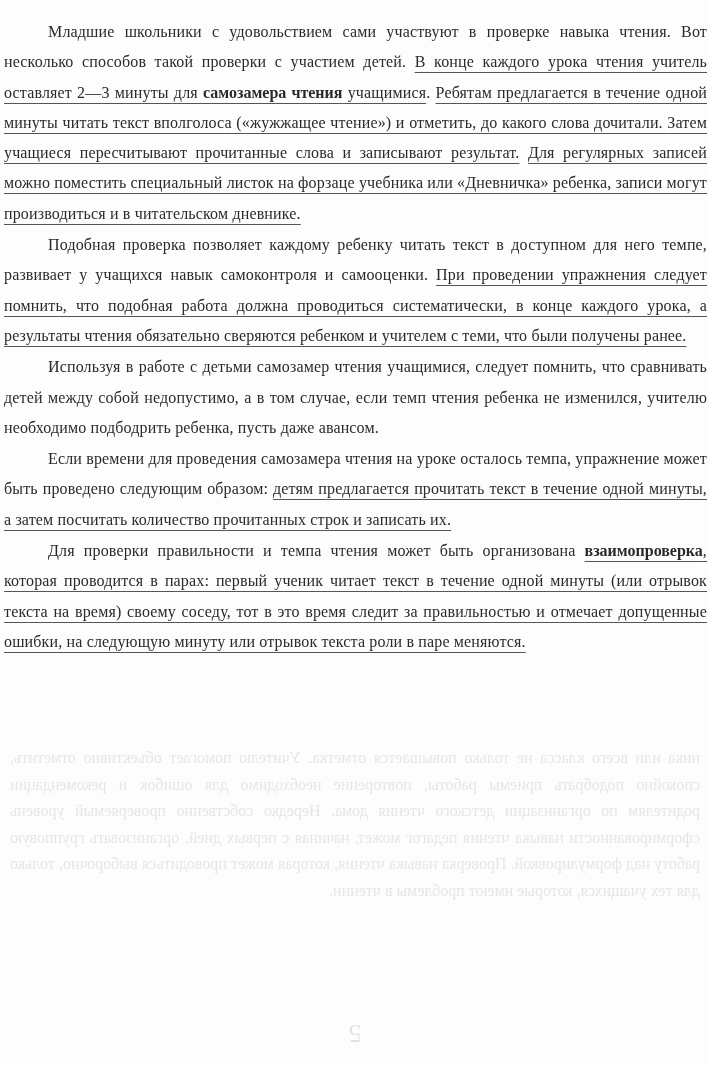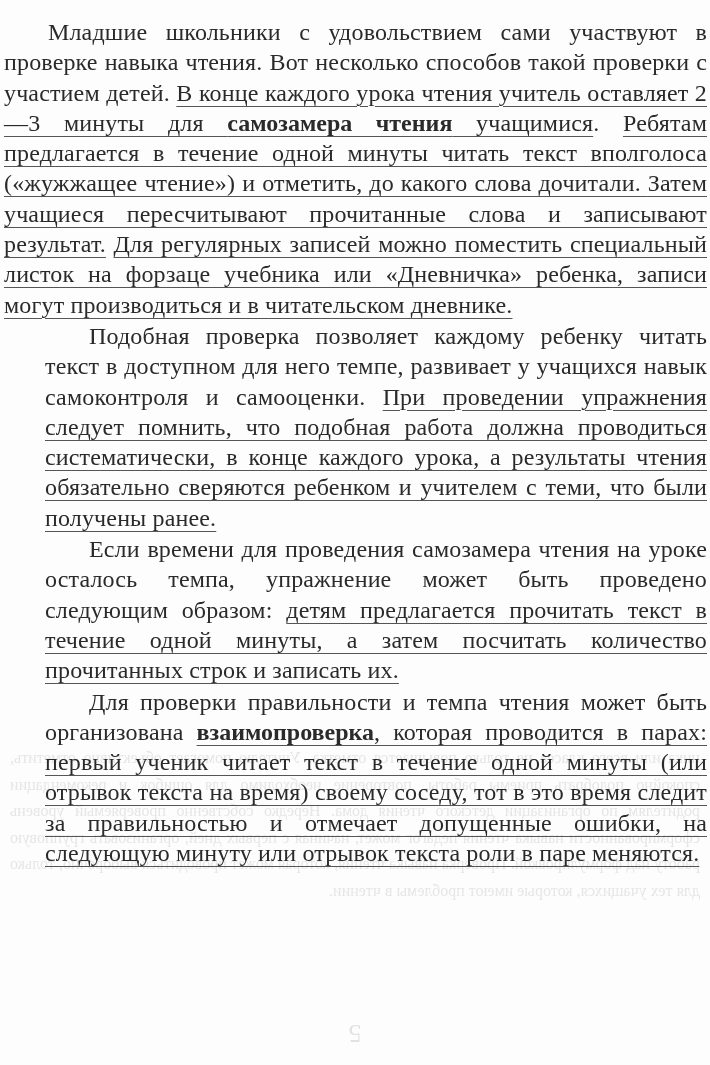--- a/index.html
+++ b/index.html
@@ -24,27 +24,27 @@
       background: #fdfdfd;
     }
     .text-block {
       position: absolute;
       left: 4px;
       top: 17px;
       width: 703px;
     }
     .para {
       margin: 0;
-      font-size: 24px;
+      font-size: 16px;
       line-height: 30.3px;
       text-align: justify;
       text-indent: 44px;
       letter-spacing: 0.15px;
     }
-    .para + .para { margin-top: 1px; margin-left: 41px; }
+    .para + .para { margin-top: 1px; }
     .u {
       text-decoration: underline;
       text-decoration-color: #555;
       text-decoration-thickness: 1px;
       text-underline-offset: 5px;
     }
     b, .bold {
       font-weight: bold;
       letter-spacing: 0;
     }
@@ -74,18 +74,19 @@
 </head>
 <body>
 
 <div class="page">
 
   <div class="bleed">ника или всего класса не только повышается отметка. Учителю помогает объективно отметить, спокойно подобрать приемы работы, повторение необходимо для ошибок и рекомендации родителям по организации детского чтения дома. Нередко собственно проверяемый уровень сформированности навыка чтения педагог может, начиная с первых дней, организовать групповую работу над формулировкой. Проверка навыка чтения, которая может проводиться выборочно, только для тех учащихся, которые имеют проблемы в чтении.</div>
 
   <div class="text-block">
     <p class="para"><span>Младшие школьники с удовольствием сами участвуют в проверке навыка чтения. Вот несколько способов такой проверки с участием детей. </span><span class="u">В конце каждого урока чтения учитель оставляет 2—3 минуты для </span><span class="u bold">самозамера чтения</span><span class="u"> учащимися</span><span>. </span><span class="u">Ребятам предлагается в течение одной минуты читать текст вполголоса</span><span class="u"> («жужжащее чтение») и отметить, до какого слова дочитали. </span><span class="u">Затем учащиеся пересчитывают прочитанные слова и записывают результат.</span><span> </span><span class="u">Для регулярных записей можно поместить специальный листок на форзаце учебника или «Дневничка» ребенка, записи могут производиться и в читательском дневнике.</span></p>
     <p class="para"><span>Подобная проверка позволяет каждому ребенку читать текст в доступном для него темпе, развивает у учащихся навык самоконтроля и самооценки. </span><span class="u">При проведении упражнения следует помнить, что подобная работа должна проводиться систематически, в конце каждого урока, а результаты чтения обязательно сверяются ребенком и учителем с теми, что были получены ранее.</span></p>
+    <p class="para"><span>Используя в работе с детьми самозамер чтения учащимися, следует помнить, что сравнивать детей между собой недопустимо, а в том случае, если темп чтения ребенка не изменился, учителю необходимо подбодрить ребенка, пусть даже авансом.</span></p>
     <p class="para"><span>Если времени для проведения самозамера чтения на уроке осталось темпа, упражнение может быть проведено следующим образом: </span><span class="u">детям предлагается прочитать текст в течение одной минуты, а затем посчитать количество прочитанных строк и записать их.</span></p>
     <p class="para"><span>Для проверки правильности и темпа чтения может быть организована </span><span class="u bold">взаимопроверка</span><span class="u">, которая проводится в парах: первый ученик читает текст в течение одной минуты (или отрывок текста на время) своему соседу, тот в это время следит за правильностью и отмечает допущенные ошибки, на следующую минуту или отрывок текста роли в паре меняются.</span></p>
   </div>
 
   <div class="page-number">5</div>
 </div>
 
 </body></html>

